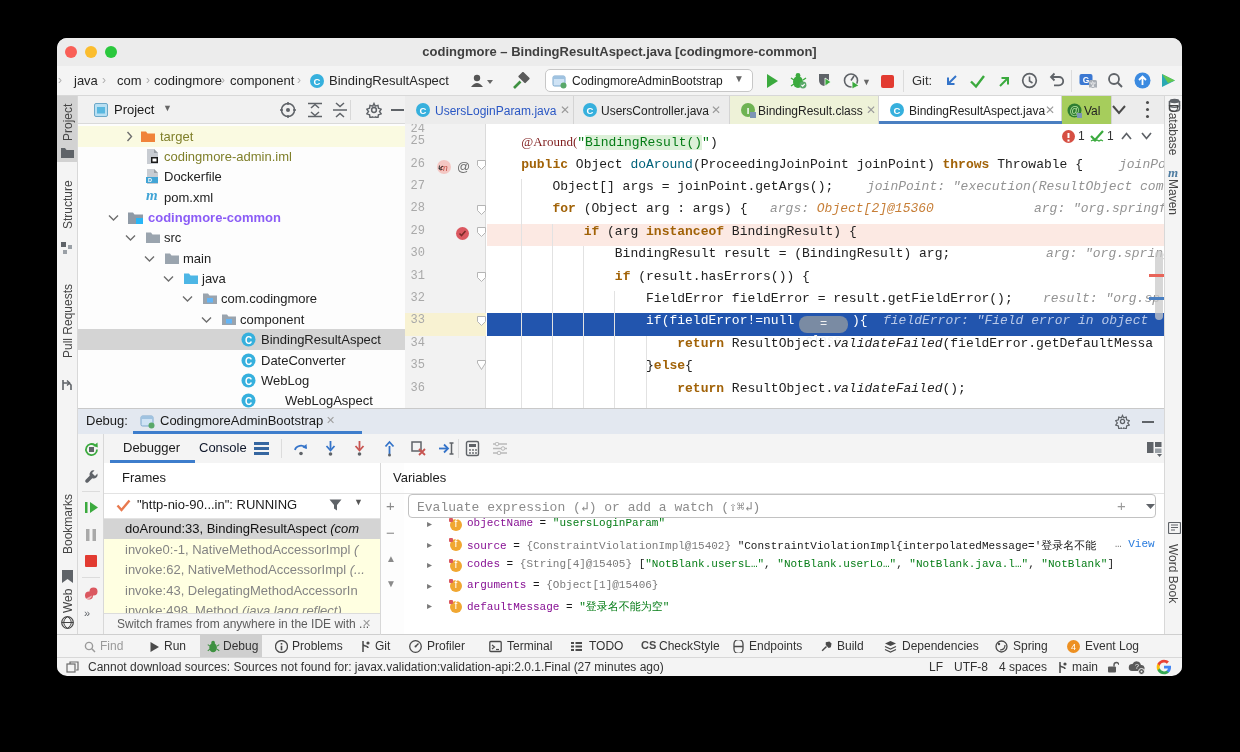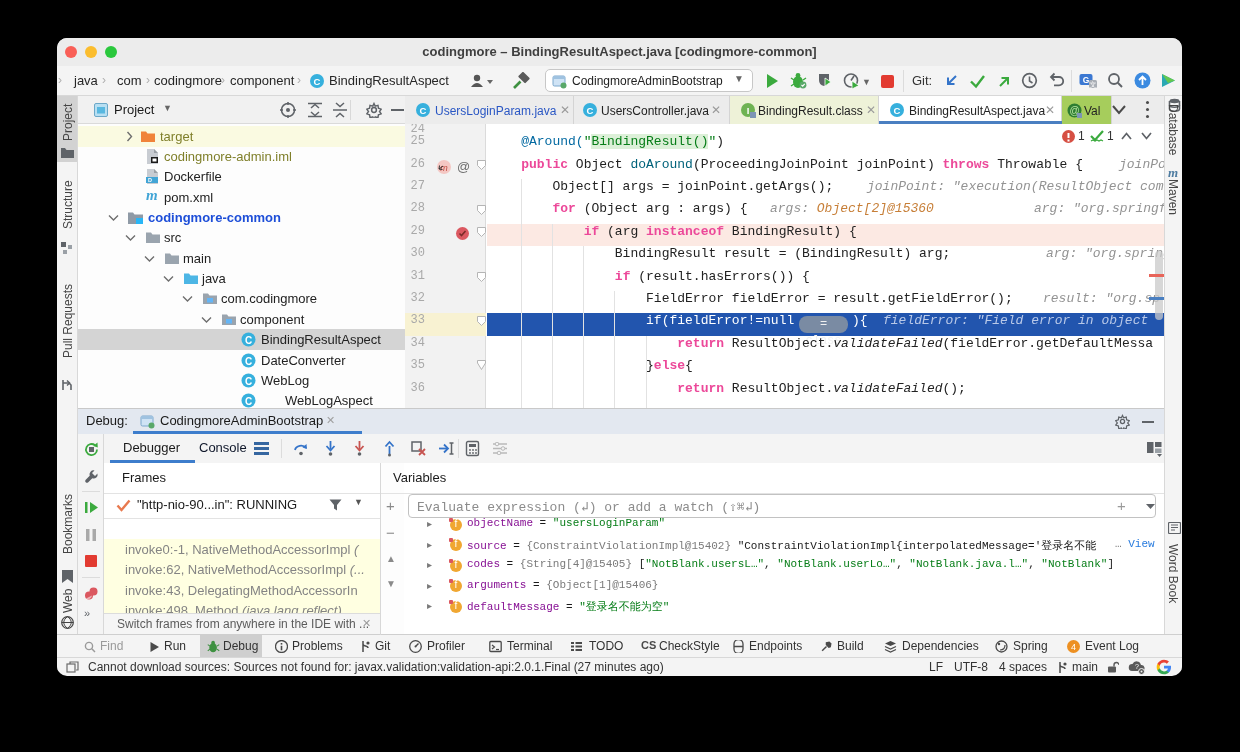--- a/index.html
+++ b/index.html
@@ -32,23 +32,23 @@
 .tlabel { position:absolute; top:3px; font-size:13px; }
 
 #tabs { position:absolute; left:348px; top:58px; width:759px; height:28px; background:#ececec; }
 .tab { position:absolute; top:0; height:28px; border-right:1px solid #d4d4d4; }
 .tabtxt { position:absolute; top:8px; font-size:12px; color:#222; white-space:nowrap; }
 .tabx { position:absolute; top:7px; color:#9a9a9a; font-size:12px; }
 #code { position:absolute; left:348px; top:86px; width:759px; height:284px; background:#ffffff; overflow:hidden; }
 #gutter { position:absolute; left:0; top:0; width:81px; height:284px; background:#f2f2f2; border-right:1px solid #dbdbdb; }
 .lnum { position:absolute; left:0; width:20px; text-align:right; font-family:"Liberation Mono",monospace; font-size:12px; color:#a9a9a9; }
 .cline { position:absolute; left:0; width:759px; height:22px; font-family:"Liberation Mono",monospace; font-size:13px; white-space:pre; }
-.kw { color:#ec4899; font-weight:bold; }
+.kw { color:#a16207; font-weight:bold; }
 .str { color:#067d17; }
-.ann { color:#0369a1; }
+.ann { color:#7f1d1d;font-family:Liberation Serif, serif; }
 .mdecl { color:#00627a; }
 .hint { color:#939393; font-style:italic; }
 .hintv { color:#c77f38; font-style:italic; }
 
 #debug { position:absolute; left:21px; top:370px; width:1086px; height:226px; background:#f4f4f4; border-top:1px solid #c9c9c9; }
 #dheader { position:absolute; left:0; top:0; width:1086px; height:25px; background:#e3e8f0; }
 #dtoolbar { position:absolute; left:0; top:25px; width:1086px; height:29px; background:#f4f4f4; }
 #dleft { position:absolute; left:0; top:25px; width:26px; height:201px; background:#f4f4f4; border-right:1px solid #d8d8d8; }
 #frames { position:absolute; left:26px; top:54px; width:276px; height:172px; background:#ffffff; overflow:hidden; }
 #watchbar { position:absolute; left:302px; top:54px; width:24px; height:172px; background:#fdfdfd; border-left:1px solid #dcdcdc; }
@@ -274,21 +274,21 @@
       <span class="tlabel" style="left:86px;">pom.xml</span>
     </div>
     <div class="trow" style="top:83px;">
       <svg class="abs" style="left:30px;top:7px;" width="11" height="8">
           <path d="M1 1.5 L5.5 6 L10 1.5" fill="none" stroke="#6e6e6e" stroke-width="1.4"></path>
         </svg>
       <svg class="abs" style="left:50px;top:4px;" width="15" height="13">
           <path d="M0 1.5 h5 l1.5 2 H15 v9.5 H0 z" fill="#8f9aa6"></path>
           <rect x="8" y="7" width="7" height="7" fill="#29b6f6"></rect>
         </svg>
-      <span class="tlabel b" style="left:70px;color:#1d4ed8;">codingmore-common</span>
+      <span class="tlabel b" style="left:70px;color:#8b5cf6;">codingmore-common</span>
     </div>
     <div class="trow" style="top:103px;">
       <svg class="abs" style="left:47px;top:7px;" width="11" height="8">
           <path d="M1 1.5 L5.5 6 L10 1.5" fill="none" stroke="#6e6e6e" stroke-width="1.4"></path>
         </svg>
       <svg class="abs" style="left:68px;top:4px;" width="14" height="12">
           <path d="M0 1.5 h5 l1.5 2 H14 v8.5 H0 z" fill="#9aa4ae"></path>
         </svg>
       <span class="tlabel" style="left:86px;">src</span>
     </div>
@@ -618,20 +618,23 @@
       <div class="abs" style="left:0;top:30px;width:276px;height:26px;background:#fff;border-bottom:1px solid #e3e3e3;">
         <svg class="abs" style="left:12px;top:6px;" width="15" height="13" viewBox="0 0 15 13">
             <path d="M1.5 6.5 l4 4.5 L13.5 1.5" fill="none" stroke="#e8794e" stroke-width="2.4"></path>
           </svg>
         <span class="abs" style="left:33px;top:4px;font-size:13px;color:#1a1a1a;">"http-nio-90...in": RUNNING</span>
         <svg class="abs" style="left:225px;top:6px;" width="13" height="12">
             <path d="M0.5 0.5 h12 l-4.5 5.5 v5.5 l-3 -2 v-3.5 z" fill="#5f6368"></path>
           </svg>
         <span class="abs" style="left:250px;top:4px;color:#555;font-size:9px;">▼</span>
       </div>
+      <div class="abs" style="left:0;top:56px;width:276px;height:20.4px;background:#d4d4d4;">
+        <span class="abs" style="left:21px;top:2px;font-size:13px;color:#111;white-space:nowrap;">doAround:33, BindingResultAspect <span class="it">(com</span></span>
+      </div>
       <div class="abs" style="left:0;top:76.4px;width:276px;height:74px;background:#ffffe1;"></div>
       <span class="abs" style="left:21px;top:78.8px;font-size:13px;color:#848484;white-space:nowrap;">invoke0:-1, NativeMethodAccessorImpl <span class="it">(</span></span>
       <span class="abs" style="left:21px;top:99.2px;font-size:13px;color:#848484;white-space:nowrap;">invoke:62, NativeMethodAccessorImpl <span class="it">(...</span></span>
       <span class="abs" style="left:21px;top:119.6px;font-size:13px;color:#848484;white-space:nowrap;">invoke:43, DelegatingMethodAccessorIn</span>
       <span class="abs" style="left:21px;top:140px;font-size:13px;color:#848484;white-space:nowrap;">invoke:498, Method <span class="it">(java.lang.reflect)</span></span>
       <div class="abs" style="left:0;top:150px;width:276px;height:22px;background:#f5f5f5;border-top:1px solid #dcdcdc;">
         <span class="abs" style="left:13px;top:3px;font-size:12px;color:#5c5c5c;">Switch frames from anywhere in the IDE with ...</span>
         <span class="abs" style="left:258px;top:3px;color:#9a9a9a;font-size:11px;">✕</span>
       </div>
     </div>

